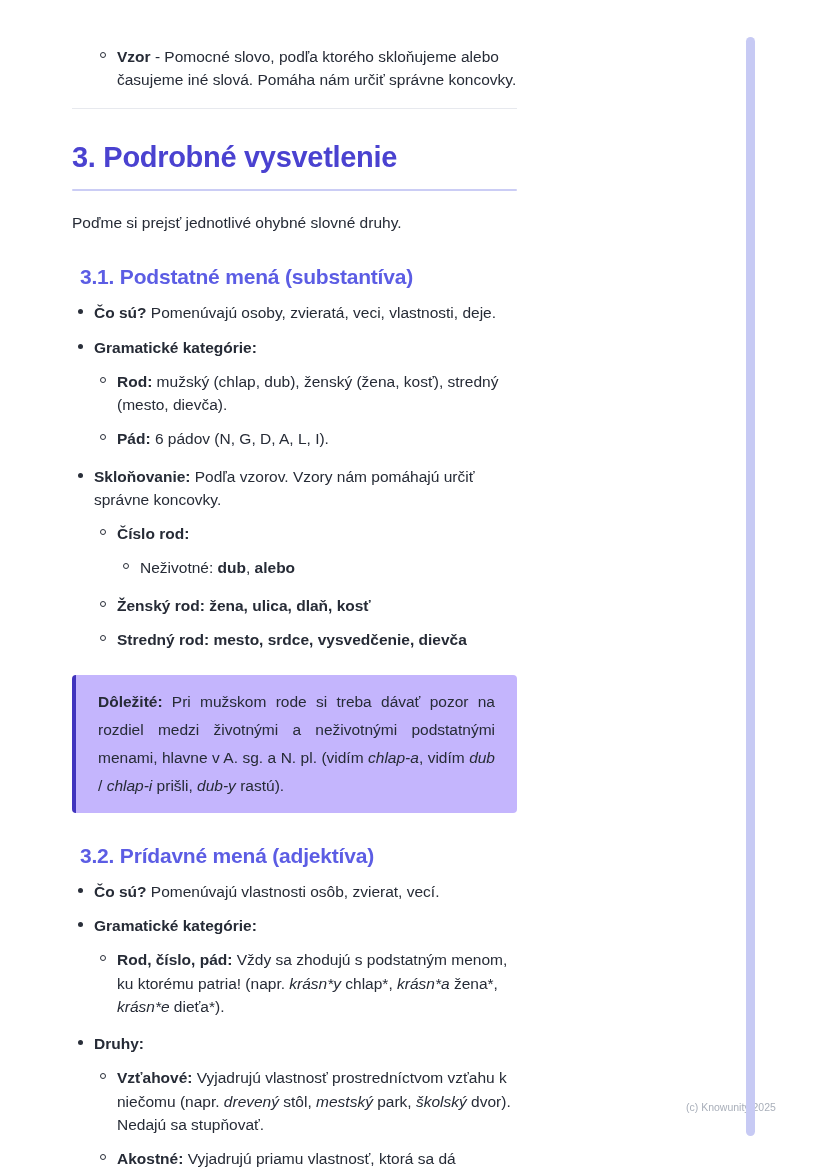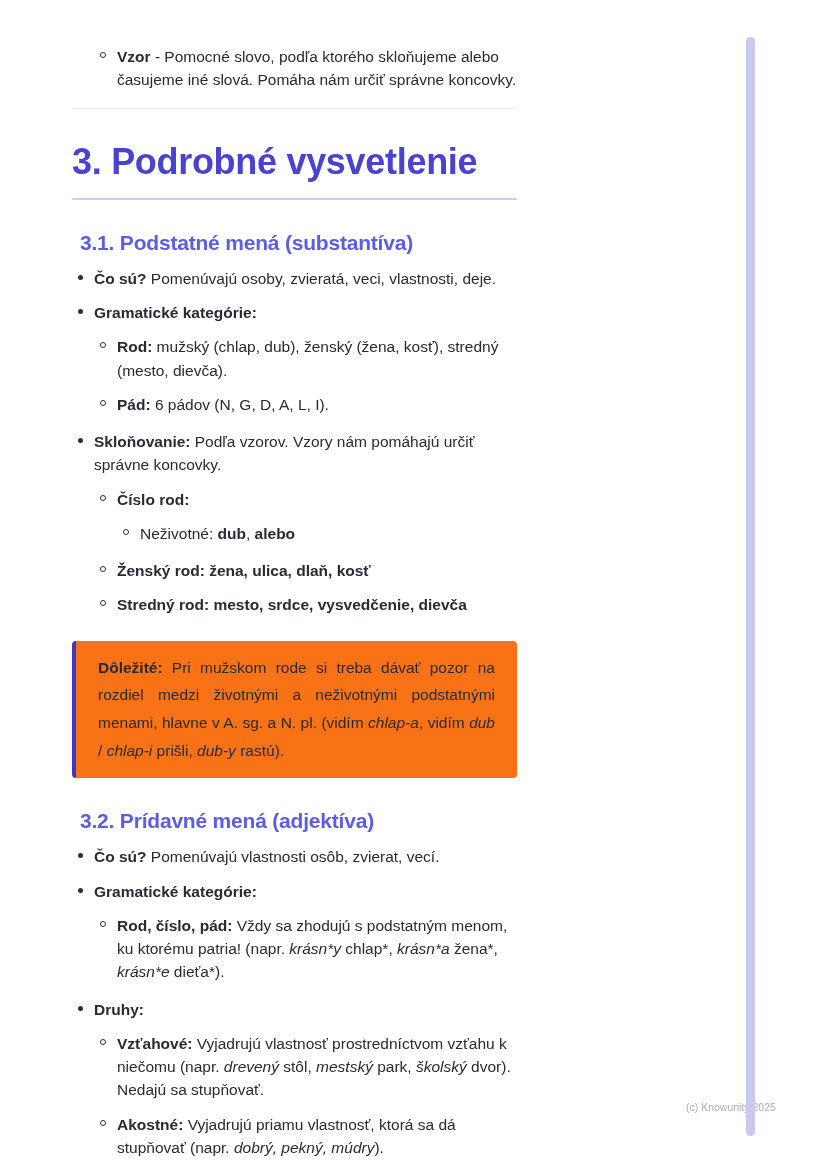--- a/index.html
+++ b/index.html
@@ -19,32 +19,32 @@
   .li { position: relative; padding-left: 22px; margin: 11px 0; }
   .li::before { content: ""; position: absolute; border-radius: 50%; }
   ul.fill > .li::before { left: 6px; top: 8px; width: 5px; height: 5px; background: #2a2f3a; }
   ul.ring > .li::before { left: 5px; top: 7px; width: 6px; height: 6px; box-sizing: border-box;
                           border: 1.4px solid #2a2f3a; background: transparent; }
   .li > ul.ul { margin: 11px 0 14px 1px; }
   ul.indent2 { margin-left: 23px; }
 
   hr.divider { border: none; border-top: 1px solid #e7e9ee; margin: 16px 0 0; }
 
-  h1.h2 { margin: 30px 0 0; font-size: 36px; line-height: 1.25; font-weight: 700;
+  h1.h2 { margin: 30px 0 0; font-size: 29px; line-height: 1.25; font-weight: 700;
           color: #4a42d0; letter-spacing: -0.3px; }
   .h2-rule { height: 2px; background: #cbcdf5; margin-top: 14px; border-radius: 1px; }
 
   p.lead { margin: 20px 0 0; }
 
   h2.h3 { margin: 30px 8px 0; font-size: 21px; line-height: 1.25; font-weight: 700;
           color: #5c5de4; letter-spacing: -0.2px; }
   .after-h3 { margin-top: 16px; }
   .after-callout { margin-top: 36px; }
 
-  .callout { margin-top: 24px; background: #f97316; border-left: 4px solid #4134bd;
+  .callout { margin-top: 24px; background: #c4b5fd; border-left: 4px solid #4134bd;
              border-radius: 4px; padding: 13px 22px; }
   .callout p { margin: 0; text-align: justify; line-height: 1.8; }
 
   .scrollbar { position: absolute; left: 746px; top: 37px; width: 9px; height: 1099px;
                border-radius: 5px; background: #c7caf4; z-index: 2; }
   .watermark { position: absolute; left: 686px; top: 1100px; font-size: 10.5px;
                color: #a9afba; z-index: 1; white-space: nowrap; }
 </style>
 </head>
 <body>
@@ -55,20 +55,21 @@
     <li class="li">
       <span><span class="b">Vzor</span><span> - Pomocné slovo, podľa ktorého skloňujeme alebo časujeme iné slová. Pomáha nám určiť správne koncovky.</span></span>
     </li>
   </ul>
 
   <hr class="divider">
 
   <h1 class="h2">3. Podrobné vysvetlenie</h1>
   <div class="h2-rule"></div>
 
+  <p class="lead">Poďme si prejsť jednotlivé ohybné slovné druhy.</p>
 
   <h2 class="h3">3.1. Podstatné mená (substantíva)</h2>
 
   <ul class="ul fill after-h3">
     <li class="li">
       <span><span class="b">Čo sú?</span><span> Pomenúvajú osoby, zvieratá, veci, vlastnosti, deje.</span></span>
     </li>
     <li class="li">
       <span><span class="b">Gramatické kategórie:</span></span>
       <ul class="ul ring">

